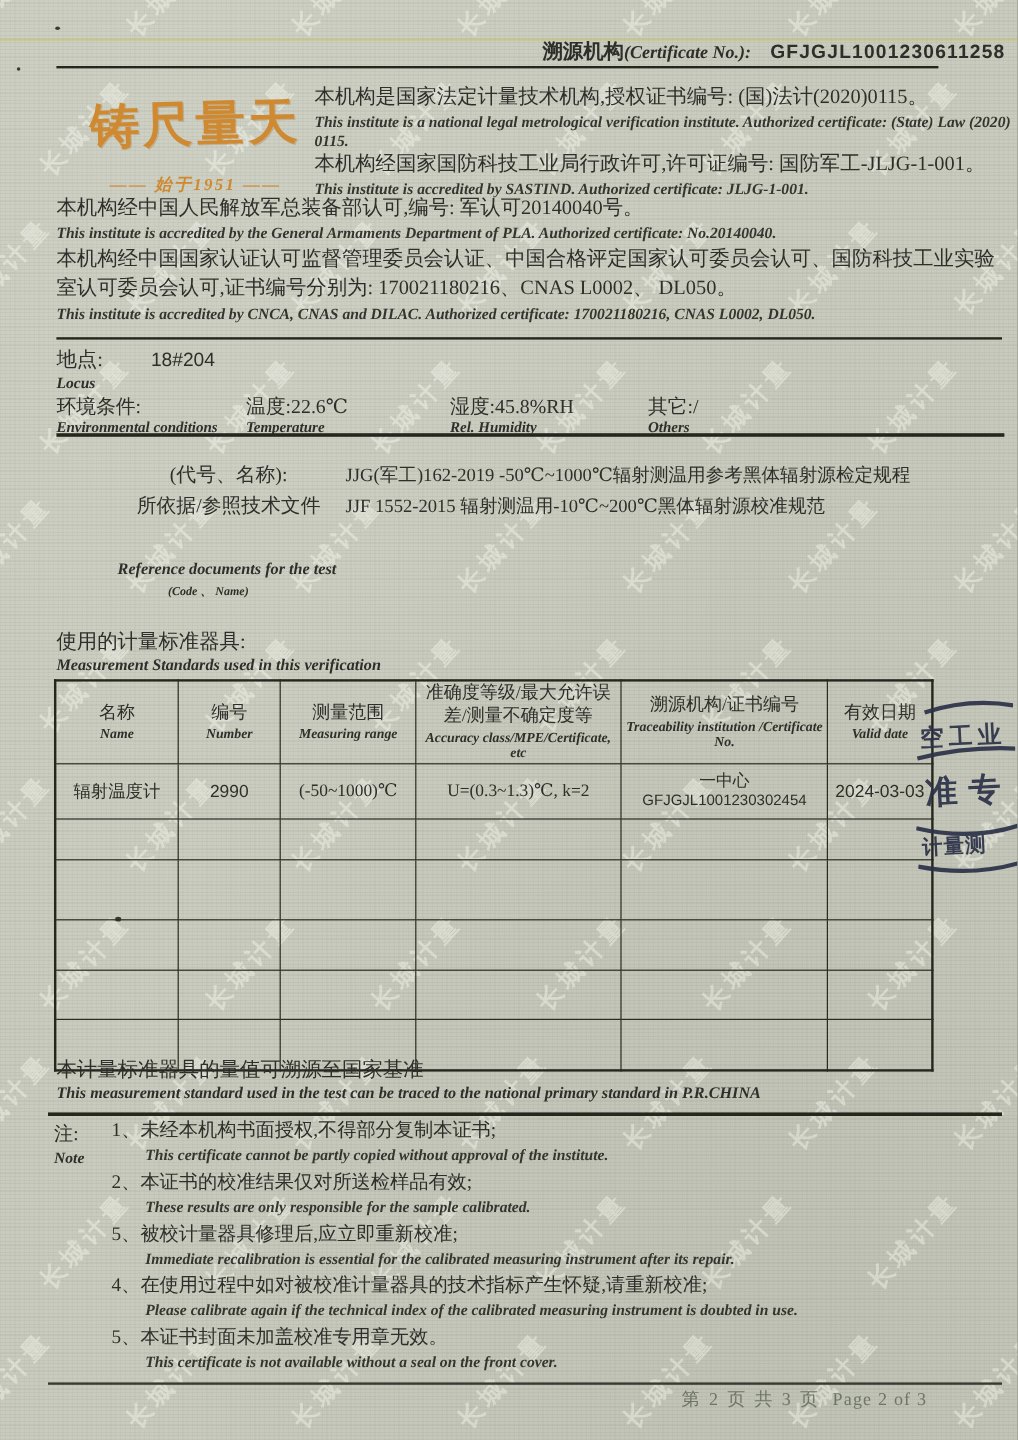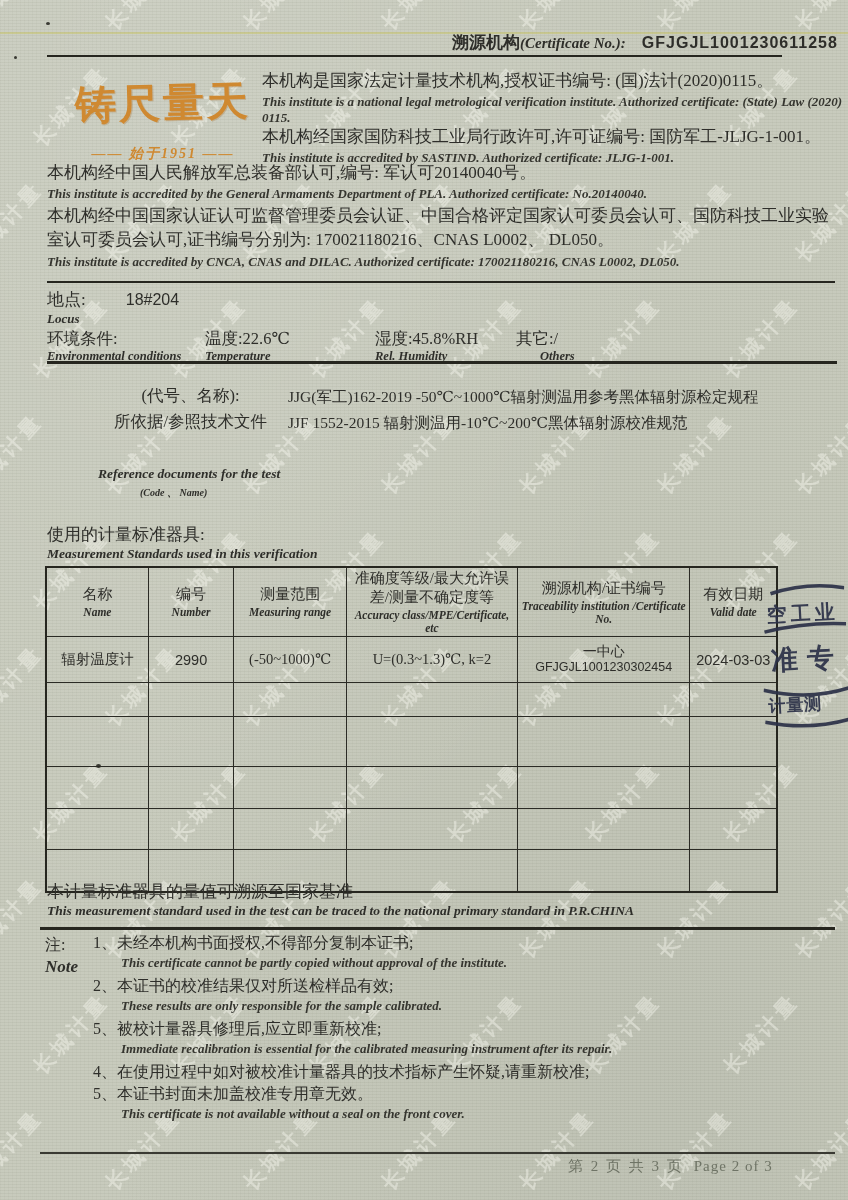--- a/index.html
+++ b/index.html
@@ -68,21 +68,21 @@
 
   .stamp{left:762px;top:580px;width:86px;height:160px;transform:rotate(-3deg);opacity:0.92;}
   .stamp text{fill:#2c3148;font-weight:bold;font-family:"Liberation Serif","DejaVu Serif",serif;}
   .stamp path{stroke:#2c3148;fill:none;}
 
   .trace-line-cn{left:47px;top:880px;font-size:17px;}
   .trace-line-en{left:47px;top:903px;font-size:13.5px;font-style:italic;font-weight:bold;}
 
   .notes{left:45px;top:933px;width:780px;}
   .notes .nlab{position:absolute;left:0;top:2px;font-size:16px;}
-  .notes .nlab-en{position:absolute;left:0;top:24px;font-size:17px;font-style:italic;font-weight:bold;}
+  .notes .nlab-en{position:absolute;left:0;top:24px;font-size:13px;font-style:italic;font-weight:bold;}
   .notes .items{margin-left:48px;}
   .notes .item .cn{font-size:16px;line-height:20px;margin-bottom:2px;}
   .notes .item .en{font-size:13px;line-height:16px;font-style:italic;font-weight:bold;margin-left:28px;margin-bottom:5px;color:#35352f;}
 
   .footer{left:568px;top:1157px;font-size:15px;letter-spacing:2px;color:#6f7466;white-space:nowrap;}
   .footer .en{font-family:"Liberation Serif","DejaVu Serif",serif;margin-left:10px;letter-spacing:1px;}
 </style>
 </head>
 <body>
 
@@ -202,21 +202,21 @@
       <span>地点:</span><span class="v">18#204</span>
     </div>
     <div class="abs loc-en">Locus</div>
 
     <div class="abs env-cn" style="left:47px;">环境条件:</div>
     <div class="abs env-en" style="left:47px;">Environmental conditions</div>
     <div class="abs env-cn" style="left:205px;">温度:22.6℃</div>
     <div class="abs env-en" style="left:205px;">Temperature</div>
     <div class="abs env-cn" style="left:375px;">湿度:45.8%RH</div>
     <div class="abs env-en" style="left:375px;">Rel. Humidity</div>
-    <div class="abs env-cn" style="left:516px;">其它:/</div>
+    <div class="abs env-cn" style="left:540px;">其它:/</div>
     <div class="abs env-en" style="left:540px;">Others</div>
     <div class="rule" style="left:47px;top:361px;width:790px;height:2.5px;"></div>
 
     <div class="abs ref-label">
       <div>(代号、名称):</div>
       <div>所依据/参照技术文件</div>
     </div>
     <div class="abs ref-docs">
       <div>JJG(军工)162-2019  -50℃~1000℃辐射测温用参考黑体辐射源检定规程</div>
       <div>JJF 1552-2015  辐射测温用-10℃~200℃黑体辐射源校准规范</div>
@@ -342,20 +342,21 @@
         <div class="item">
           <div class="cn">2、本证书的校准结果仅对所送检样品有效;</div>
           <div class="en">These results are only responsible for the sample calibrated.</div>
         </div>
         <div class="item">
           <div class="cn">5、被校计量器具修理后,应立即重新校准;</div>
           <div class="en">Immediate recalibration is essential for the calibrated measuring instrument after its repair.</div>
         </div>
         <div class="item">
           <div class="cn">4、在使用过程中如对被校准计量器具的技术指标产生怀疑,请重新校准;</div>
+          <div class="en">Please calibrate again if the technical index of the calibrated measuring instrument is doubted in use.</div>
         </div>
         <div class="item">
           <div class="cn">5、本证书封面未加盖校准专用章无效。</div>
           <div class="en">This certificate is not available without a seal on the front cover.</div>
         </div>
       </div>
     </div>
 
     <div class="rule" style="left:40px;top:1152px;width:795px;height:2px;background:#3a3a33;"></div>
     <div class="abs footer">

